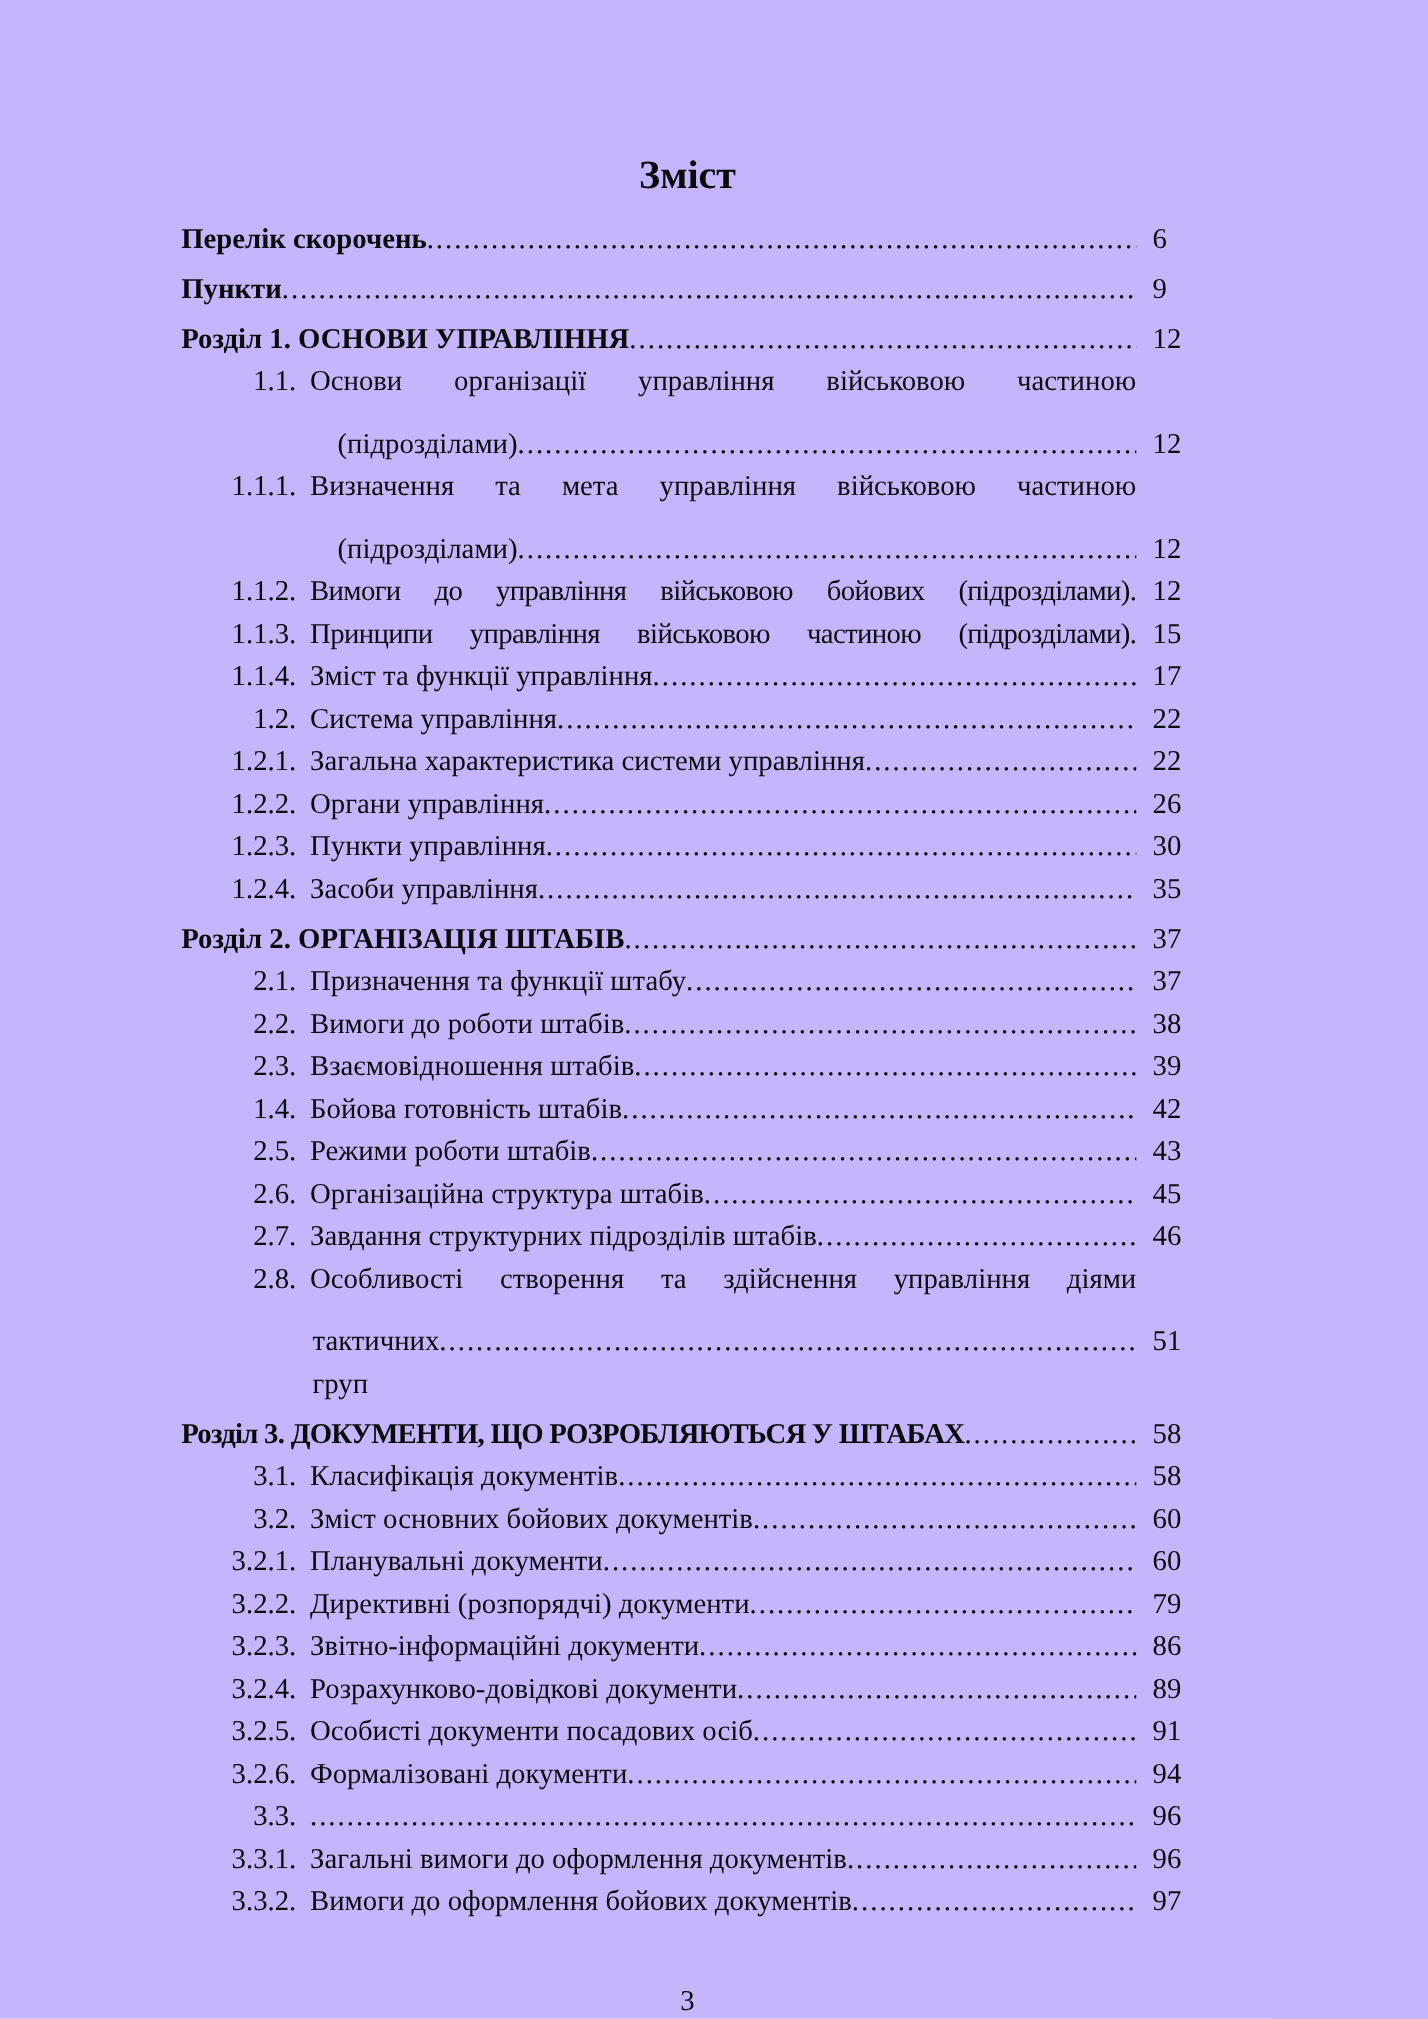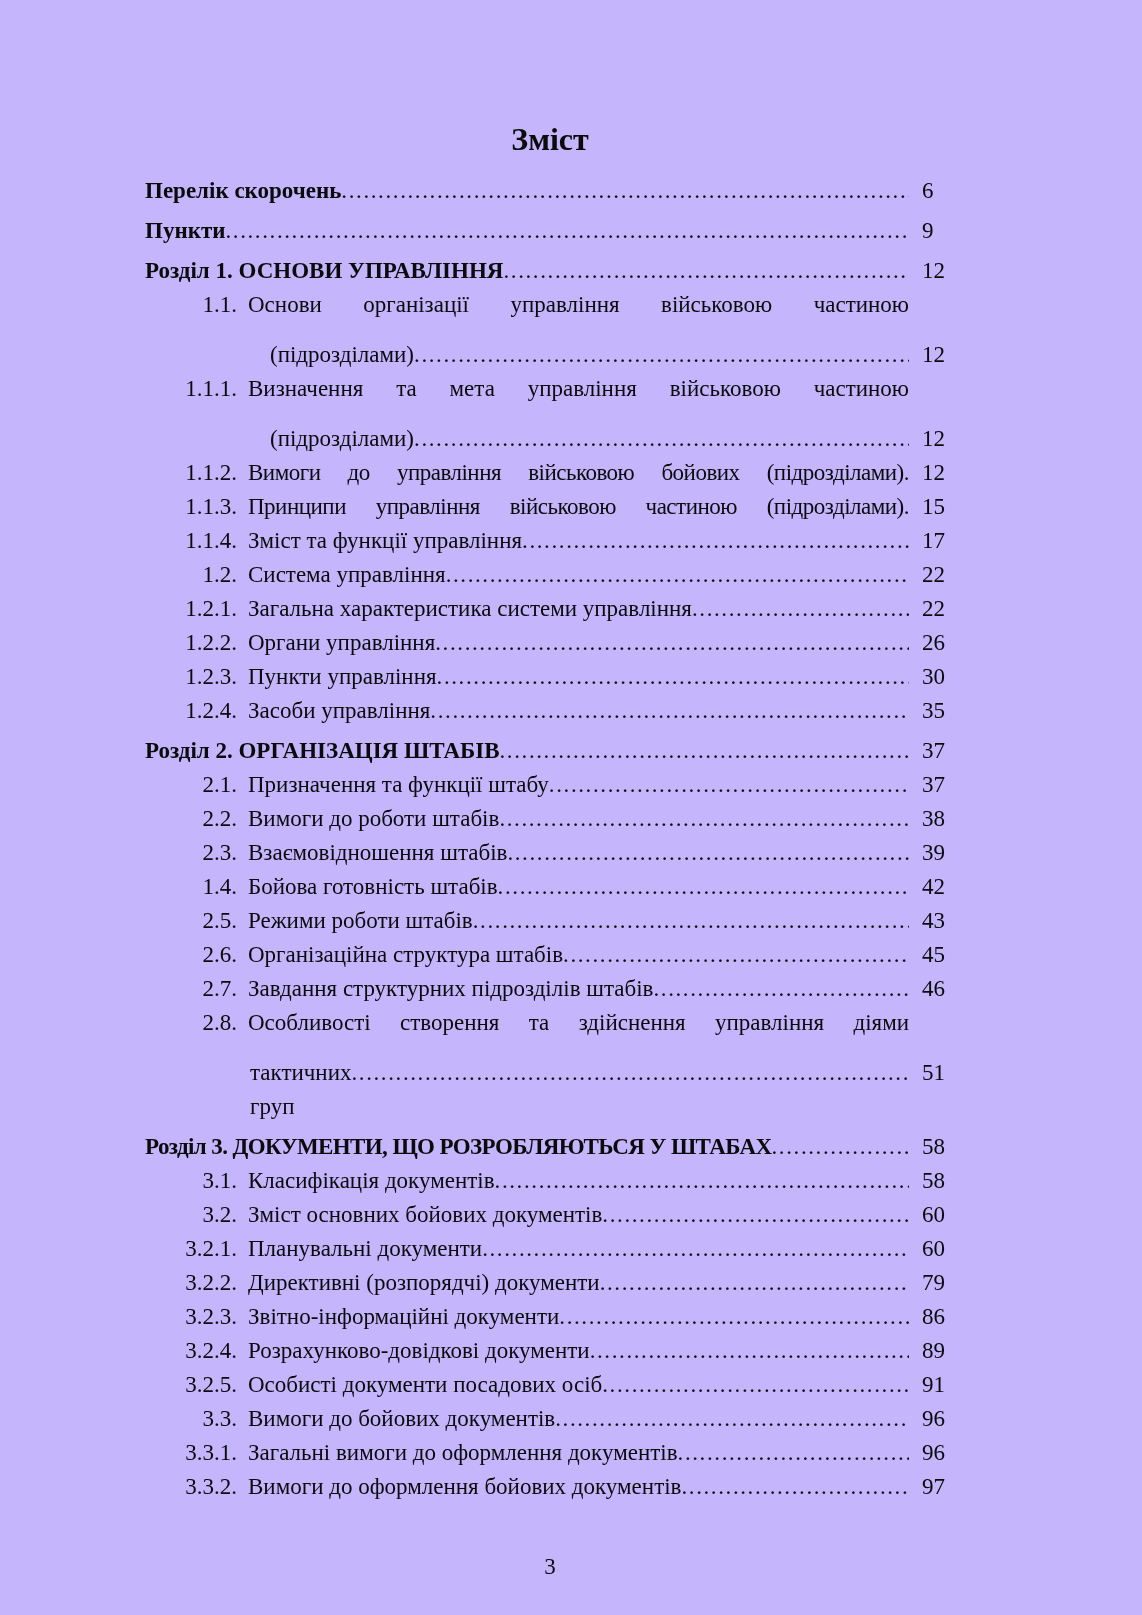--- a/index.html
+++ b/index.html
@@ -285,24 +285,29 @@
     <span class="pagenum">89</span>
   </div>
 
   <div class="row">
     <span class="num">3.2.5.</span>
     <span class="label">Особисті документи посадових осіб</span>
     <span class="leader"></span>
     <span class="pagenum">91</span>
   </div>
 
+  <div class="row">
+    <span class="num">3.2.6.</span>
+    <span class="label">Формалізовані документи</span>
+    <span class="leader"></span>
+    <span class="pagenum">94</span>
+  </div>
 
   <div class="row">
     <span class="num">3.3.</span>
-    <span class="label">Вимоги до бойових документів</span>
     <span class="leader"></span>
     <span class="pagenum">96</span>
   </div>
 
   <div class="row">
     <span class="num">3.3.1.</span>
     <span class="label">Загальні вимоги до оформлення документів</span>
     <span class="leader"></span>
     <span class="pagenum">96</span>
   </div>

